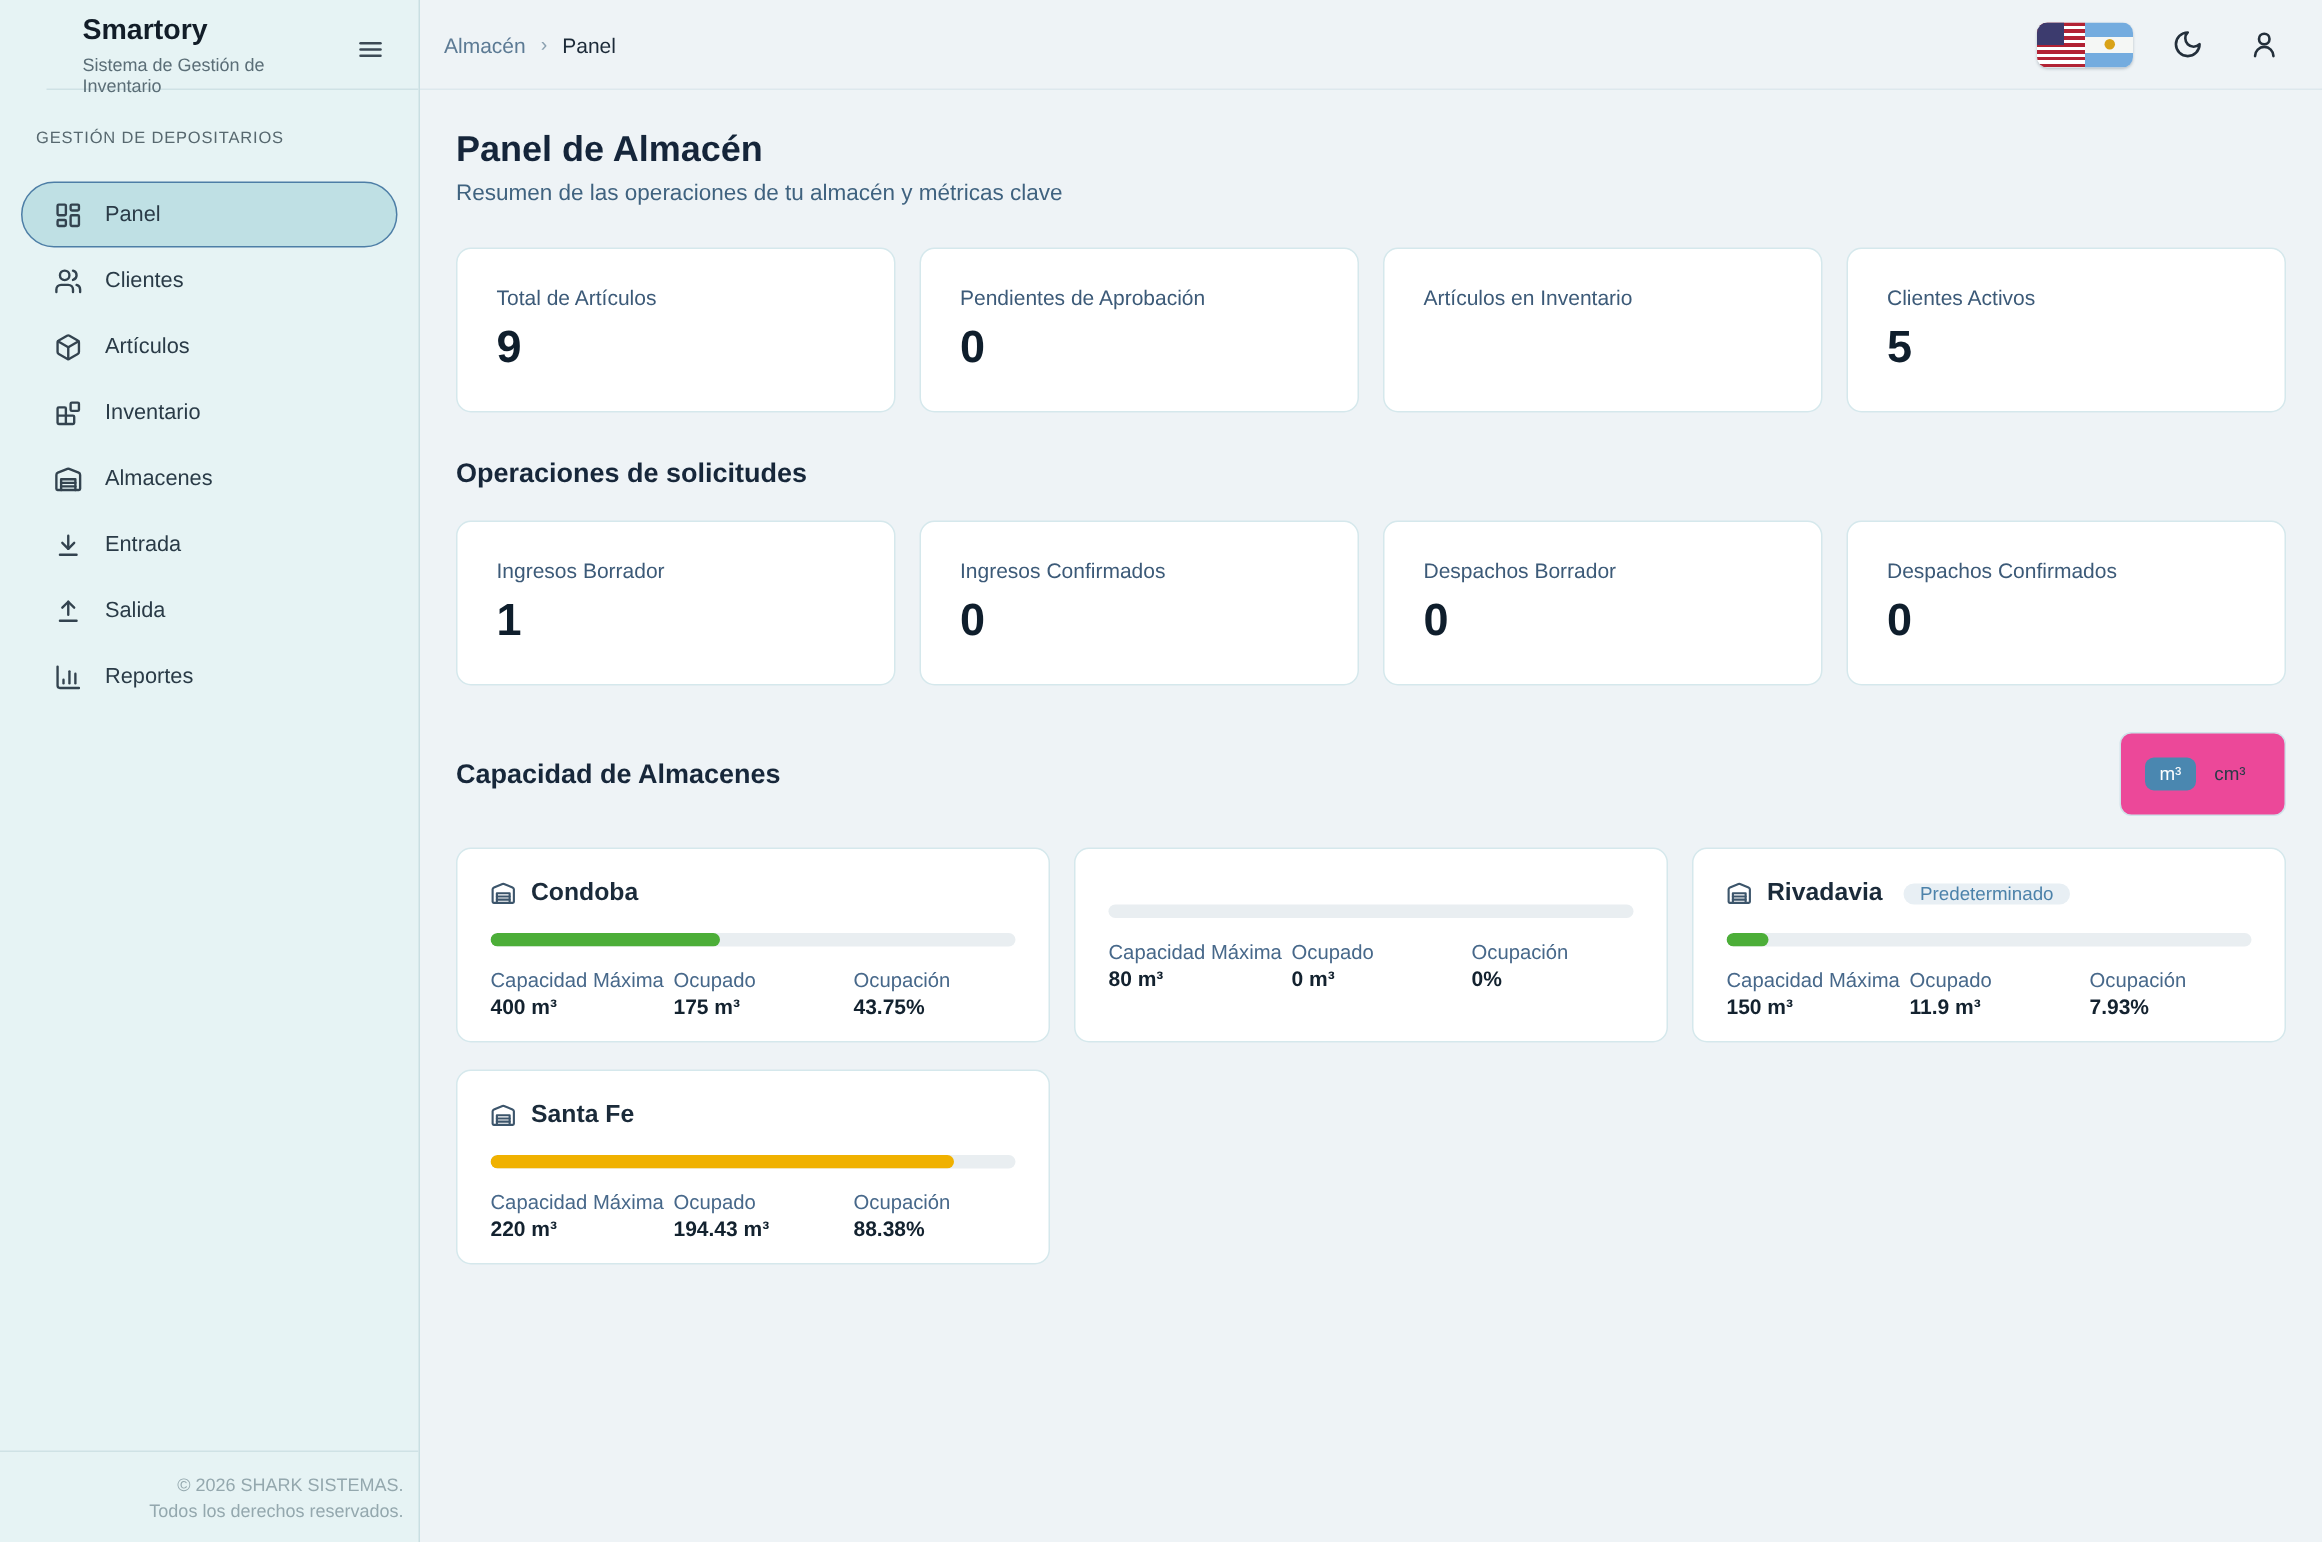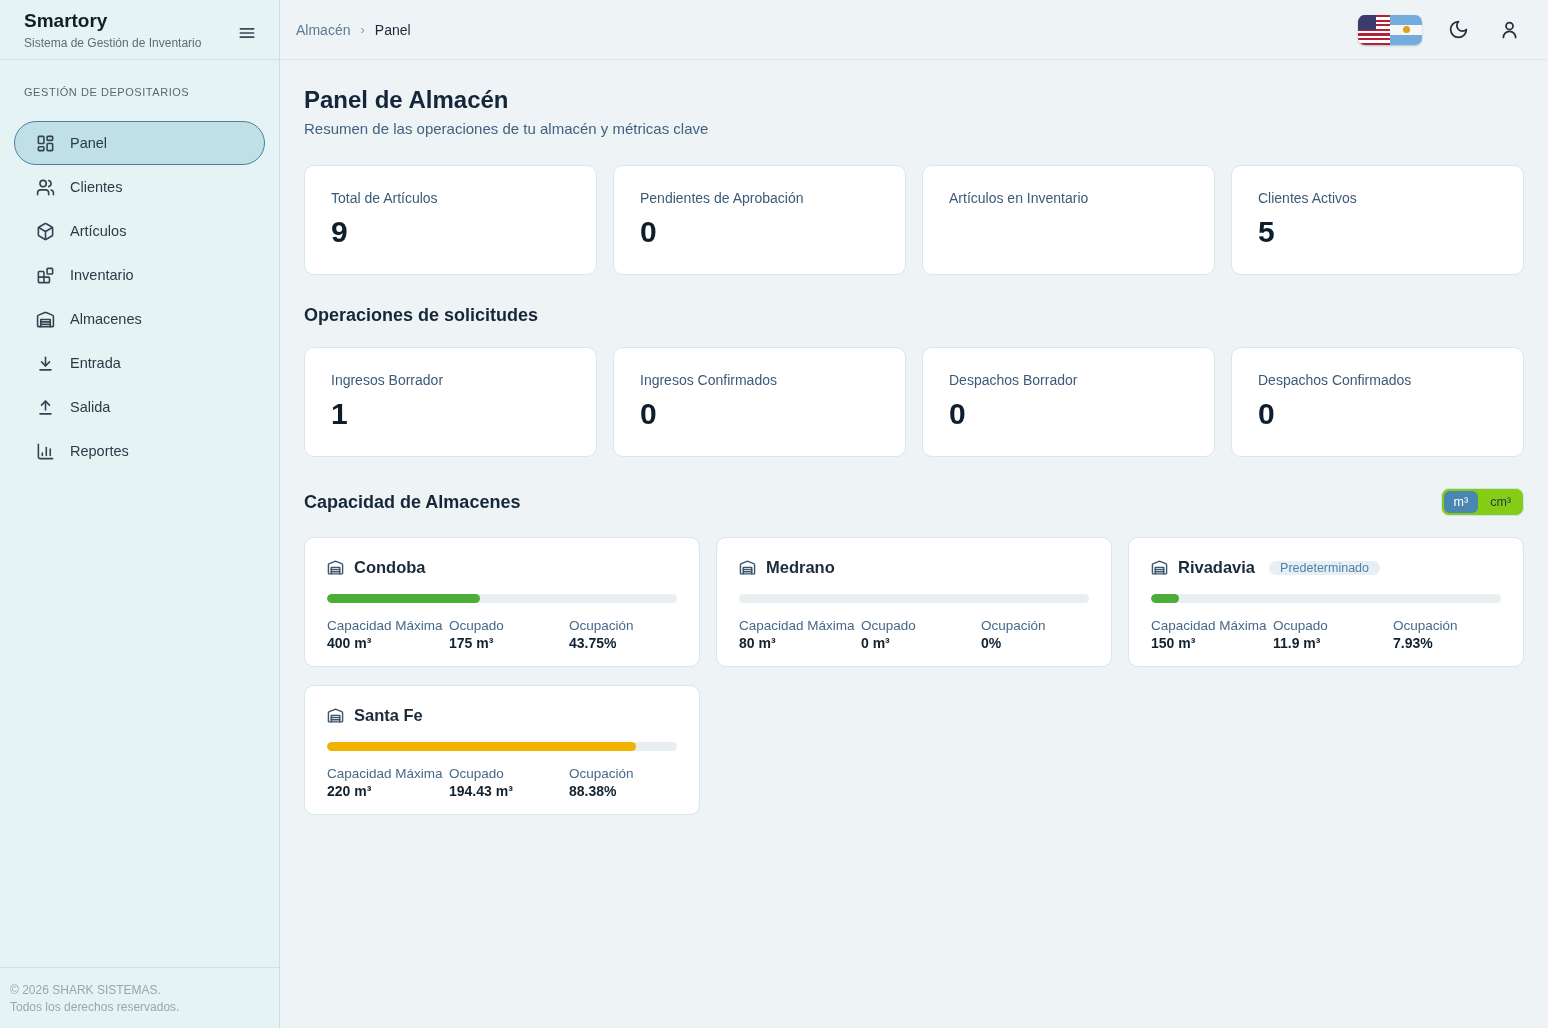--- a/index.html
+++ b/index.html
@@ -12,40 +12,40 @@
 
   
   .sidebar {
     width:280px; min-width:280px; height:100%;
     background:#e6f3f4; border-right:1px solid #c9dfe2;
     display:flex; flex-direction:column;
   }
   .sidebar-header {
     height:60px; padding:9px 16px 0 24px;
     border-bottom:1px solid #cfe2e5;
-    display:flex; align-items:flex-start; justify-content:space-between;
+    display:flex; align-items:flex-start; justify-content:space-between;margin-left:31px;
   }
   .brand-name { font-size:19px; font-weight:bold; color:#121d28; line-height:1.3; }
   .brand-tagline { font-size:12px; color:#5b6e77; margin-top:2px; }
   .hamburger { background:none; border:none; cursor:pointer; padding:6px; margin-top:8px; color:#3c4a55; }
   .sidebar-nav { flex:1; padding:14px 14px 0 14px; }
   .nav-section-label {
     font-size:11px; letter-spacing:.05em; color:#57686f;
     padding:12px 10px 23px 10px; font-weight:500;
   }
   .nav-item {
     height:44px; display:flex; align-items:center; gap:15px;
     padding:0 10px 0 21px; border-radius:22px; cursor:pointer;
     color:#2a3b47; font-size:14.5px; border:1px solid transparent;
   }
   .nav-item .nav-icon { color:#33434f; flex:0 0 auto; }
   .nav-item.active { background:#bfe0e4; border-color:#4d7ea6; }
   .sidebar-footer {
     border-top:1px solid #cfe2e5; padding:14px 10px 12px 10px;
-    text-align:left; font-size:12px; color:#94a8ae; line-height:1.4;
+    text-align:right; font-size:12px; color:#94a8ae; line-height:1.4;
   }
 
   
   .main { flex:1; display:flex; flex-direction:column; height:100%; }
   .topbar {
     height:60px; min-height:60px; border-bottom:1px solid #dde8ed;
     display:flex; align-items:center; justify-content:space-between;
     padding:0 24px 0 16px;
   }
   .breadcrumb { display:flex; align-items:flex-start; gap:10px; font-size:14px; }
@@ -87,22 +87,22 @@
     height:110px; padding:24px 26px;
   }
   .stat-label { font-size:14px; color:#3c5a78; margin-bottom:9px; }
   .stat-value { font-size:30px; font-weight:bold; color:#0f1e2c; }
 
   .section-heading { font-size:18px; font-weight:bold; color:#17273a; margin-bottom:21px; }
   .capacity-header { display:flex; align-items:center; justify-content:space-between; margin:31px 0 21px 0; }
   .capacity-header .section-heading { margin-bottom:0; }
 
   .unit-toggle {
-    display:inline-flex; background:#84cc16; border:1px solid #cfe3ea;
-    border-radius:8px; padding:2px; gap:2px;
+    display:inline-flex; background:#ec4899; border:1px solid #cfe3ea;
+    border-radius:8px; padding:16px; gap:2px;
   }
   .unit-btn {
     border:none; background:transparent; cursor:pointer;
     font-size:12.5px; padding:4px 10px; border-radius:6px; color:#2a3a48;
     font-family:inherit;
   }
   .unit-btn.selected { background:#4a87b0; color:#ffffff; }
 
   .warehouse-grid { display:grid; grid-template-columns:repeat(3,1fr); column-gap:16px; row-gap:18px; }
   .warehouse-card {
@@ -357,31 +357,20 @@
             <div class="wh-stat-value">175 m³</div>
           </div>
           <div>
             <div class="wh-stat-label">Ocupación</div>
             <div class="wh-stat-value">43.75%</div>
           </div>
         </div>
       </div>
 
       <div class="warehouse-card">
-        <div class="warehouse-head">
-          <span class="wh-icon">
-            <svg width="17" height="17" viewBox="0 0 24 24" fill="none" stroke="currentColor" stroke-width="2" stroke-linecap="round" stroke-linejoin="round">
-                <path d="M22 8.35V20a1 1 0 0 1-1 1H3a1 1 0 0 1-1-1V8.35a2 2 0 0 1 1.26-1.86l8-3.2a2 2 0 0 1 1.48 0l8 3.2A2 2 0 0 1 22 8.35Z"></path>
-                <path d="M6 21v-9h12v9"></path>
-                <path d="M6 15h12"></path>
-                <path d="M6 18h12"></path>
-              </svg>
-          </span>
-          <span class="warehouse-name">Medrano</span>
-        </div>
         <div class="progress-track">
           <div class="progress-fill" style="width: 0%; background: rgb(76, 174, 56);"></div>
         </div>
         <div class="wh-stats">
           <div>
             <div class="wh-stat-label">Capacidad Máxima</div>
             <div class="wh-stat-value">80 m³</div>
           </div>
           <div>
             <div class="wh-stat-label">Ocupado</div>

